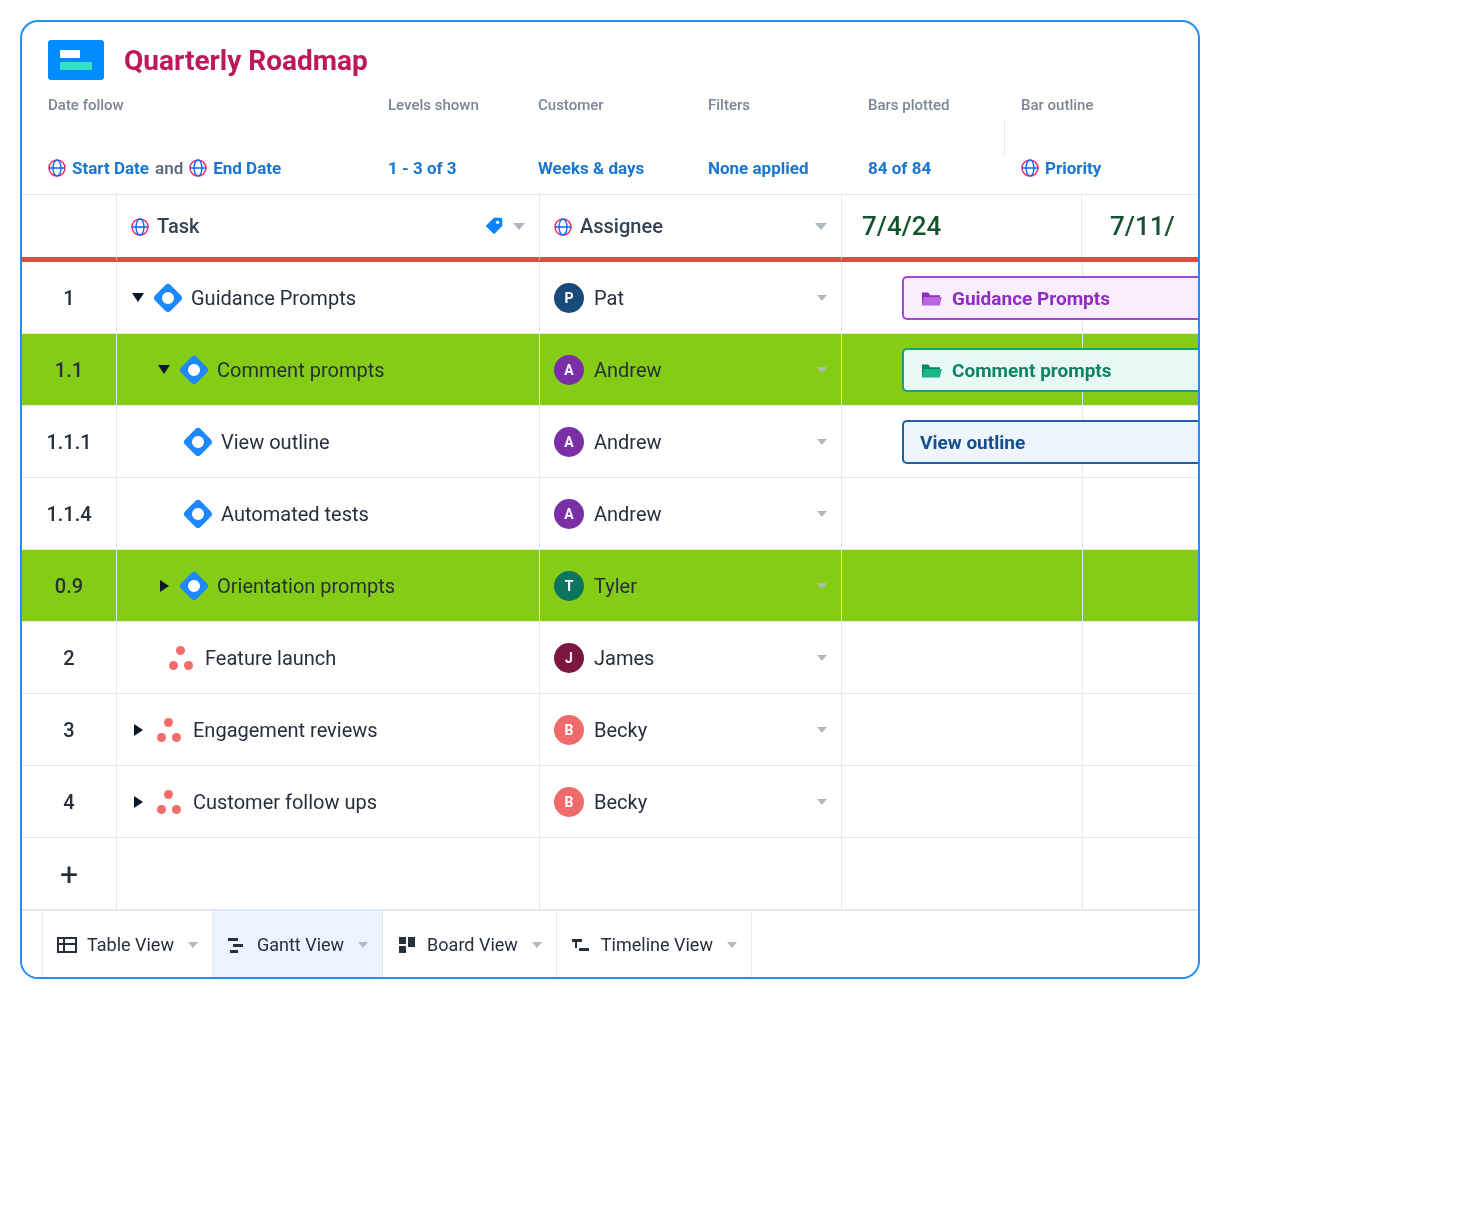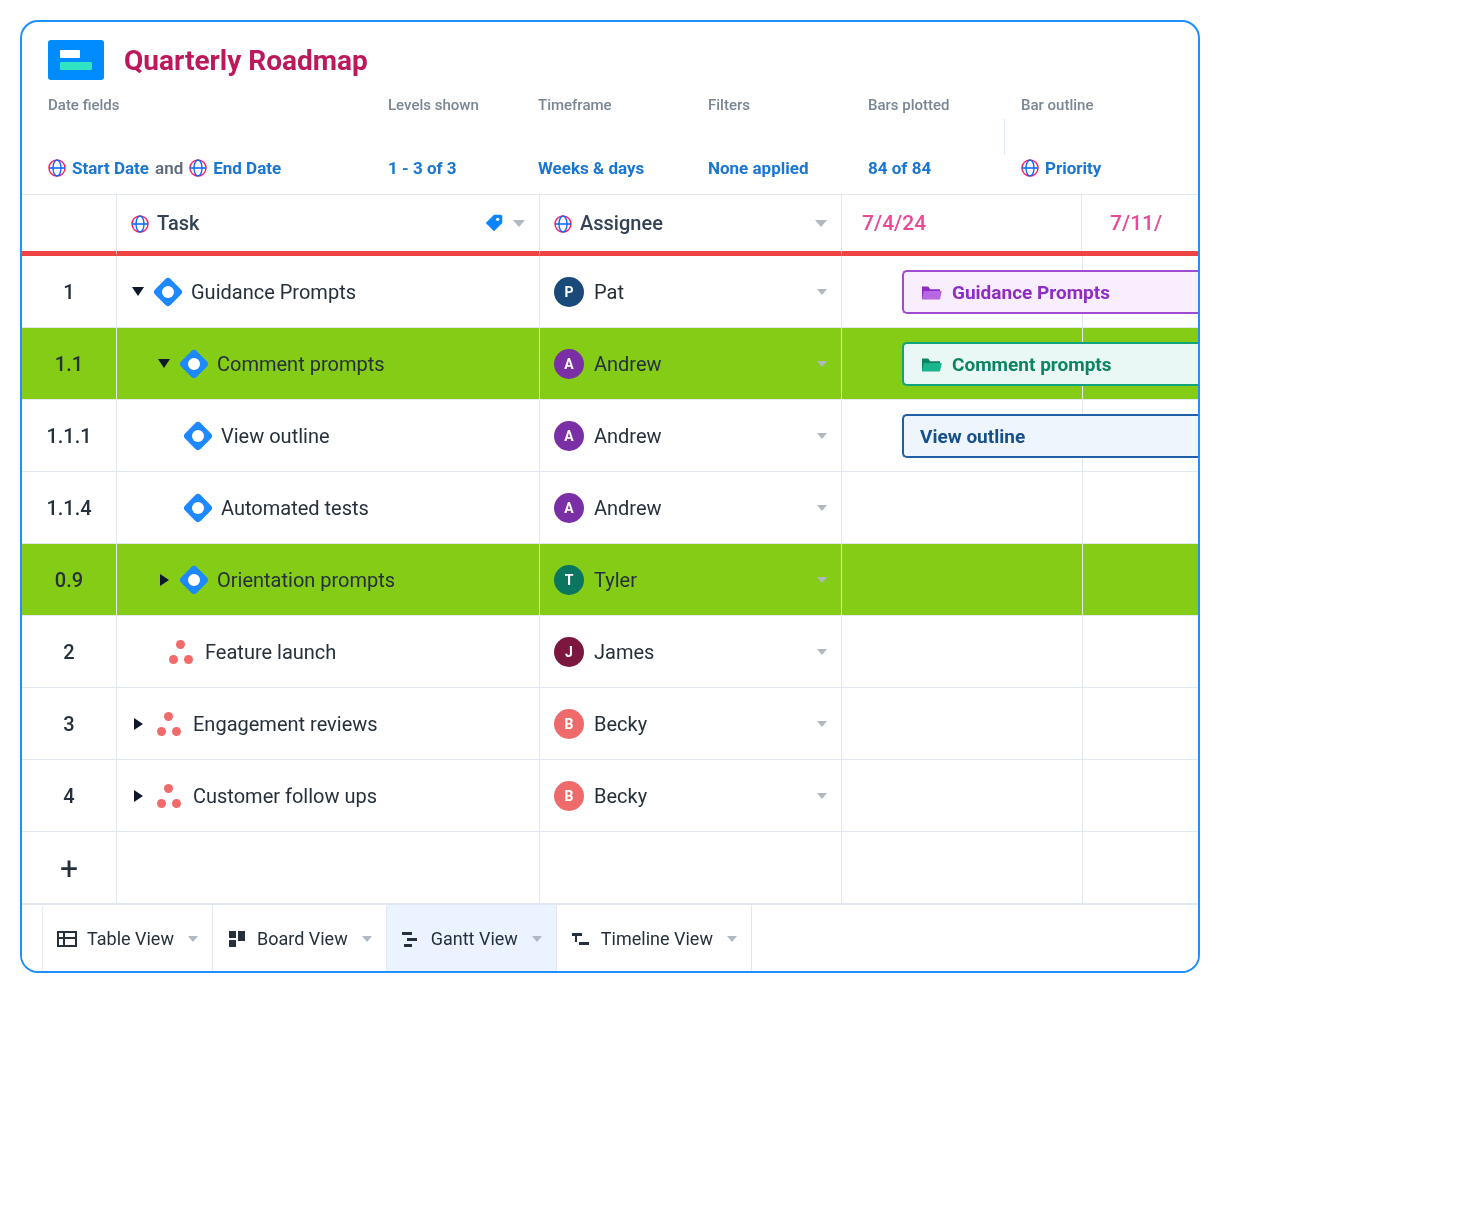--- a/index.html
+++ b/index.html
@@ -21,21 +21,21 @@
   .globe-icon svg { width:18px; height:18px;}
   .grid { display:grid; grid-template-columns: 95px 423px 302px 1fr; }
   .head-row { display:contents;}
   .head-cell { border-right:1px solid #e2e8f0; border-bottom:5px solid #ef4444; padding:16px 14px; display:flex; align-items:center; gap:8px; font-size:20px; color:#334155; font-weight:500;}
   .head-cell.num {}
   .head-cell .spacer { flex:1;}
   .tag-icon { width:22px; height:22px;}
   .caret { width:0;height:0;border-left:6px solid transparent;border-right:6px solid transparent;border-top:7px solid #b0b8c2; cursor:pointer;}
   .caret.sm{ border-left-width:5px;border-right-width:5px;border-top-width:6px;}
   .timeline-head { display:flex; align-items:center; padding:0; border-right:none;}
-  .timeline-head .date-cell{ flex:0 0 240px; padding:16px 20px; font-size:21px; color:#ec4899; font-weight:500; border-right:1px solid #e2e8f0;}
+  .timeline-head .date-cell{ flex:0 0 240px; padding:16px 20px; font-size:26px; color:#14532d; font-weight:500; border-right:1px solid #e2e8f0;}
   .row { display:contents;}
   .cell { border-right:1px solid #e2e8f0; border-bottom:1px solid #e2e8f0; padding:0 14px; height:72px; display:flex; align-items:center; gap:10px; font-size:20px; color:#26303c;}
   .cell.num { justify-content:center; font-weight:500; color:#26303c;}
   .cell.task { gap:12px;}
   .cell.shaded { background:#84cc16;}
   .cell.tl { padding:0; position:relative; border-right:none;}
   .expand { width:14px; height:14px; display:flex; align-items:center; justify-content:center; cursor:pointer;}
   .tri-down { width:0;height:0;border-left:6px solid transparent;border-right:6px solid transparent;border-top:9px solid #0f172a;}
   .tri-right { width:0;height:0;border-top:6px solid transparent;border-bottom:6px solid transparent;border-left:9px solid #0f172a;}
   .indent1 { padding-left:40px !important;}
@@ -68,21 +68,21 @@
   <div class="header">
     <div class="app-logo">
       <div class="bar bar1"></div>
         <div class="bar bar2"></div>
     </div>
     <div class="page-title">Quarterly Roadmap</div>
   </div>
 
   <div class="settings-bar">
     <div class="setting" style="min-width:340px">
-      <div class="setting-label">Date fields</div>
+      <div class="setting-label">Date follow</div>
       <div class="setting-value">
         <span class="globe-icon">
           <svg viewBox="0 0 18 18">
               <circle cx="9" cy="9" r="8" fill="none" stroke="#f26" stroke-width="1.5"></circle>
               <ellipse cx="9" cy="9" rx="4" ry="8" fill="none" stroke="#06f" stroke-width="1.3"></ellipse>
               <line x1="1" y1="9" x2="17" y2="9" stroke="#06f" stroke-width="1.3"></line>
             </svg>
         </span>
         <span>Start Date</span>
         <span class="and">and</span>
@@ -96,21 +96,21 @@
         <span>End Date</span>
       </div>
     </div>
     <div class="setting" style="min-width:150px">
       <div class="setting-label">Levels shown</div>
       <div class="setting-value">
           <span>1 - 3 of 3</span>
         </div>
     </div>
     <div class="setting" style="min-width:170px">
-      <div class="setting-label">Timeframe</div>
+      <div class="setting-label">Customer</div>
       <div class="setting-value">
           <span>Weeks &amp; days</span>
         </div>
     </div>
     <div class="setting" style="min-width:160px">
       <div class="setting-label">Filters</div>
       <div class="setting-value">
           <span>None applied</span>
         </div>
     </div>
@@ -367,38 +367,38 @@
   <div class="tabs">
     <div class="tab first">
       <svg class="tab-icon" viewBox="0 0 20 20">
           <rect x="1" y="3" width="18" height="14" fill="none" stroke="#26303c" stroke-width="2"></rect>
           <line x1="1" y1="9" x2="19" y2="9" stroke="#26303c" stroke-width="2"></line>
           <line x1="7" y1="3" x2="7" y2="17" stroke="#26303c" stroke-width="2"></line>
         </svg>
       <span>Table View</span>
       <span class="caret sm"></span>
     </div>
+    <div class="tab active">
+      <svg class="tab-icon" viewBox="0 0 20 20">
+          <rect x="1" y="3" width="10" height="3" fill="#26303c"></rect>
+          <rect x="6" y="9" width="10" height="3" fill="#26303c"></rect>
+          <rect x="3" y="15" width="8" height="3" fill="#26303c"></rect>
+        </svg>
+      <span>Gantt View</span>
+      <span class="caret sm"></span>
+    </div>
     <div class="tab">
       <svg class="tab-icon" viewBox="0 0 20 20">
           <rect x="2" y="2" width="7" height="7" fill="#26303c"></rect>
           <rect x="11" y="2" width="7" height="10" fill="#26303c"></rect>
           <rect x="2" y="11" width="7" height="7" fill="#26303c"></rect>
         </svg>
       <span>Board View</span>
       <span class="caret sm"></span>
     </div>
-    <div class="tab active">
-      <svg class="tab-icon" viewBox="0 0 20 20">
-          <rect x="1" y="3" width="10" height="3" fill="#26303c"></rect>
-          <rect x="6" y="9" width="10" height="3" fill="#26303c"></rect>
-          <rect x="3" y="15" width="8" height="3" fill="#26303c"></rect>
-        </svg>
-      <span>Gantt View</span>
-      <span class="caret sm"></span>
-    </div>
     <div class="tab">
       <svg class="tab-icon" viewBox="0 0 20 20">
           <rect x="1" y="4" width="10" height="3" fill="#26303c"></rect>
           <rect x="8" y="13" width="10" height="3" fill="#26303c"></rect>
           <line x1="5" y1="7" x2="5" y2="13" stroke="#26303c" stroke-width="2"></line>
         </svg>
       <span>Timeline View</span>
       <span class="caret sm"></span>
     </div>
   </div>

